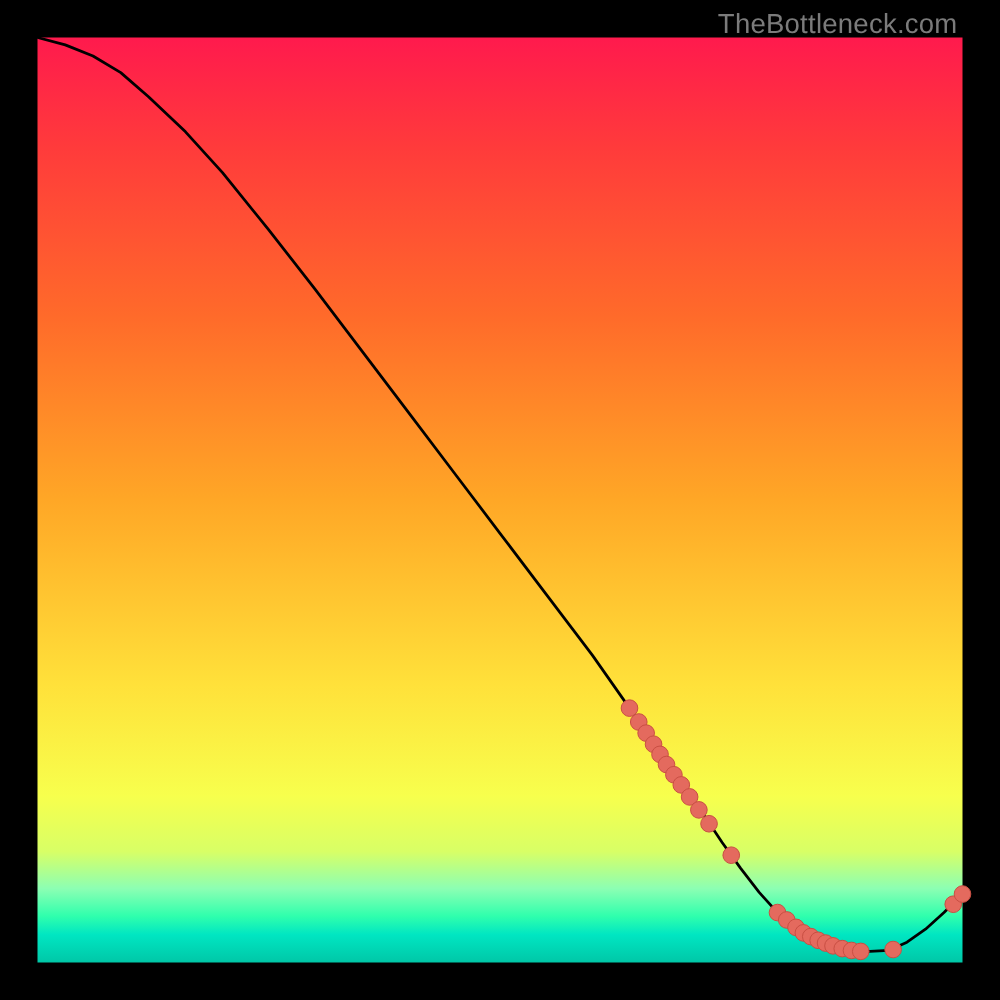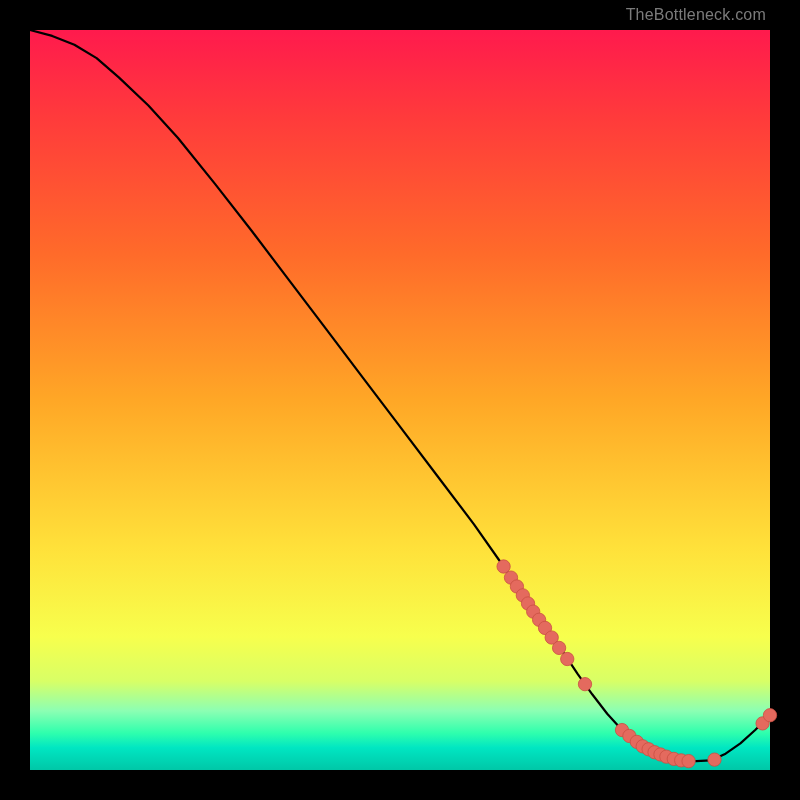--- a/index.html
+++ b/index.html
@@ -37,21 +37,21 @@
       #2fffad 95%,
       #00e6c2 97%,
       #00c7a7 100%
     );
   }
   .watermark {
     position: absolute;
     top: 6px;
     right: 34px;
     color: #7b7b7b;
-    font-size: 16px;
+    font-size: 22px;
     letter-spacing: 0.2px;
     font-family: Arial, Helvetica, sans-serif;
     user-select: none;
     text-align: center;
   }
   svg.overlay {
     position: absolute;
     left: 0;
     top: 0;
     width: 740px;

